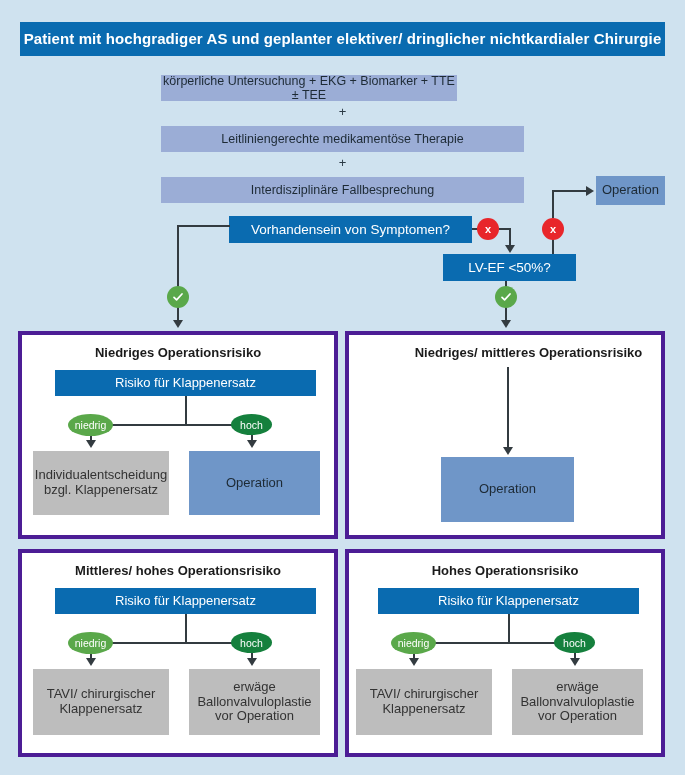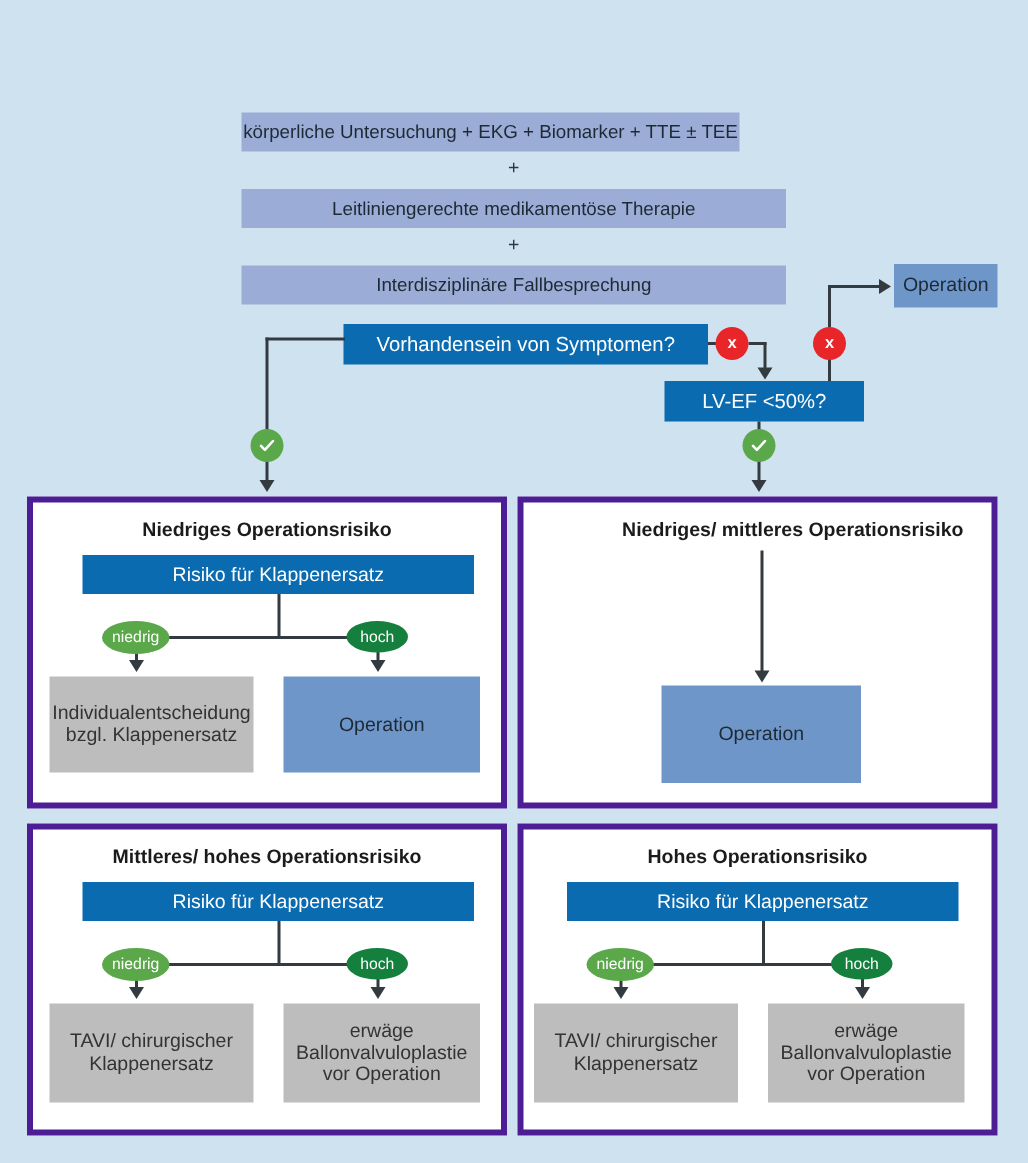--- a/index.html
+++ b/index.html
@@ -118,22 +118,25 @@
   .pill-low  { background: #5aa84a; }
   .pill-high { background: #15803d; }
 
   .chk svg { display: block; }
 </style>
 </head>
 <body>
 
 <div id="root">
 
-
-  <div class="abs box box-lilac" style="left:161px; top:75px; width:332px; height:26px;">
+  <div class="abs box box-title" style="left:20px; top:22px; width:645px; height:34px;">
+    <span>Patient mit hochgradiger AS und geplanter elektiver/ dringlicher nichtkardialer Chirurgie</span>
+  </div>
+
+  <div class="abs box box-lilac" style="left:161px; top:75px; width:296px; height:26px;">
     <span>körperliche Untersuchung + EKG + Biomarker + TTE ± TEE</span>
   </div>
 
   <div class="abs plus" style="left:161px; top:104px; width:363px;">
     <span>+</span>
   </div>
 
   <div class="abs box box-lilac" style="left:161px; top:126px; width:363px; height:26px;">
     <span>Leitliniengerechte medikamentöse Therapie</span>
   </div>

